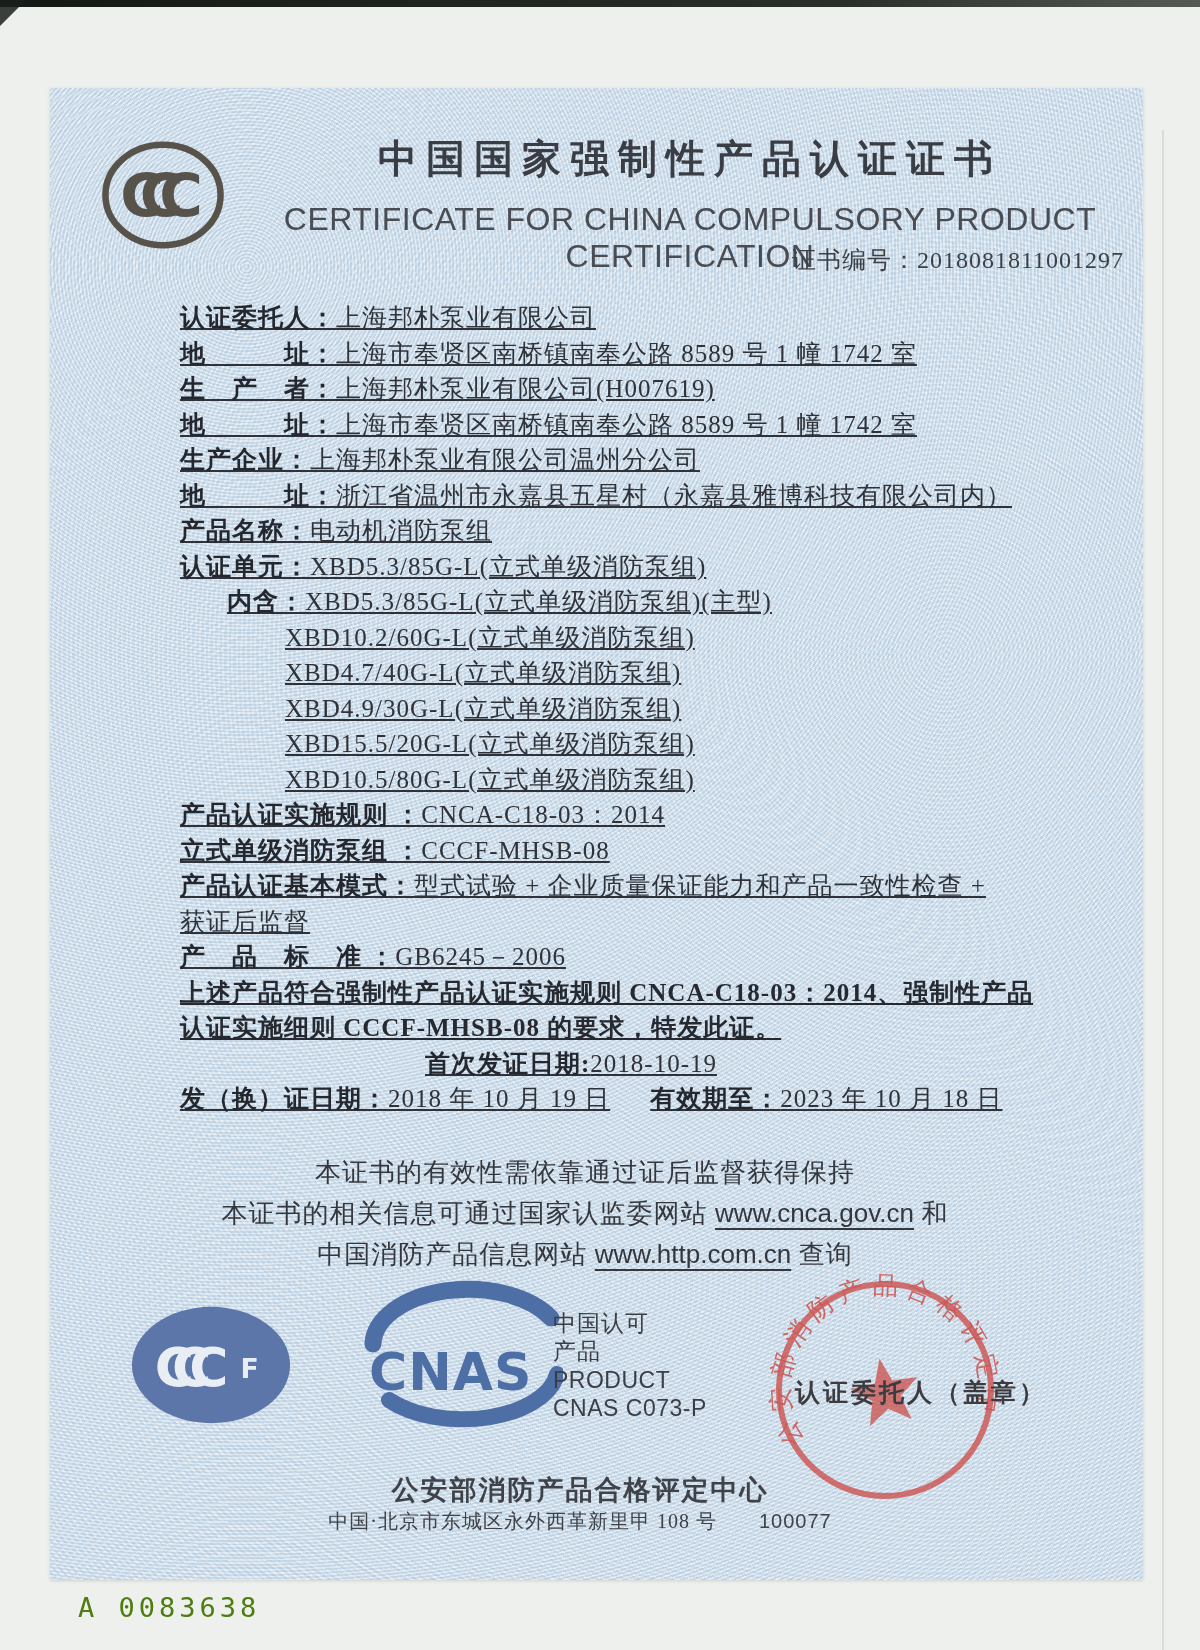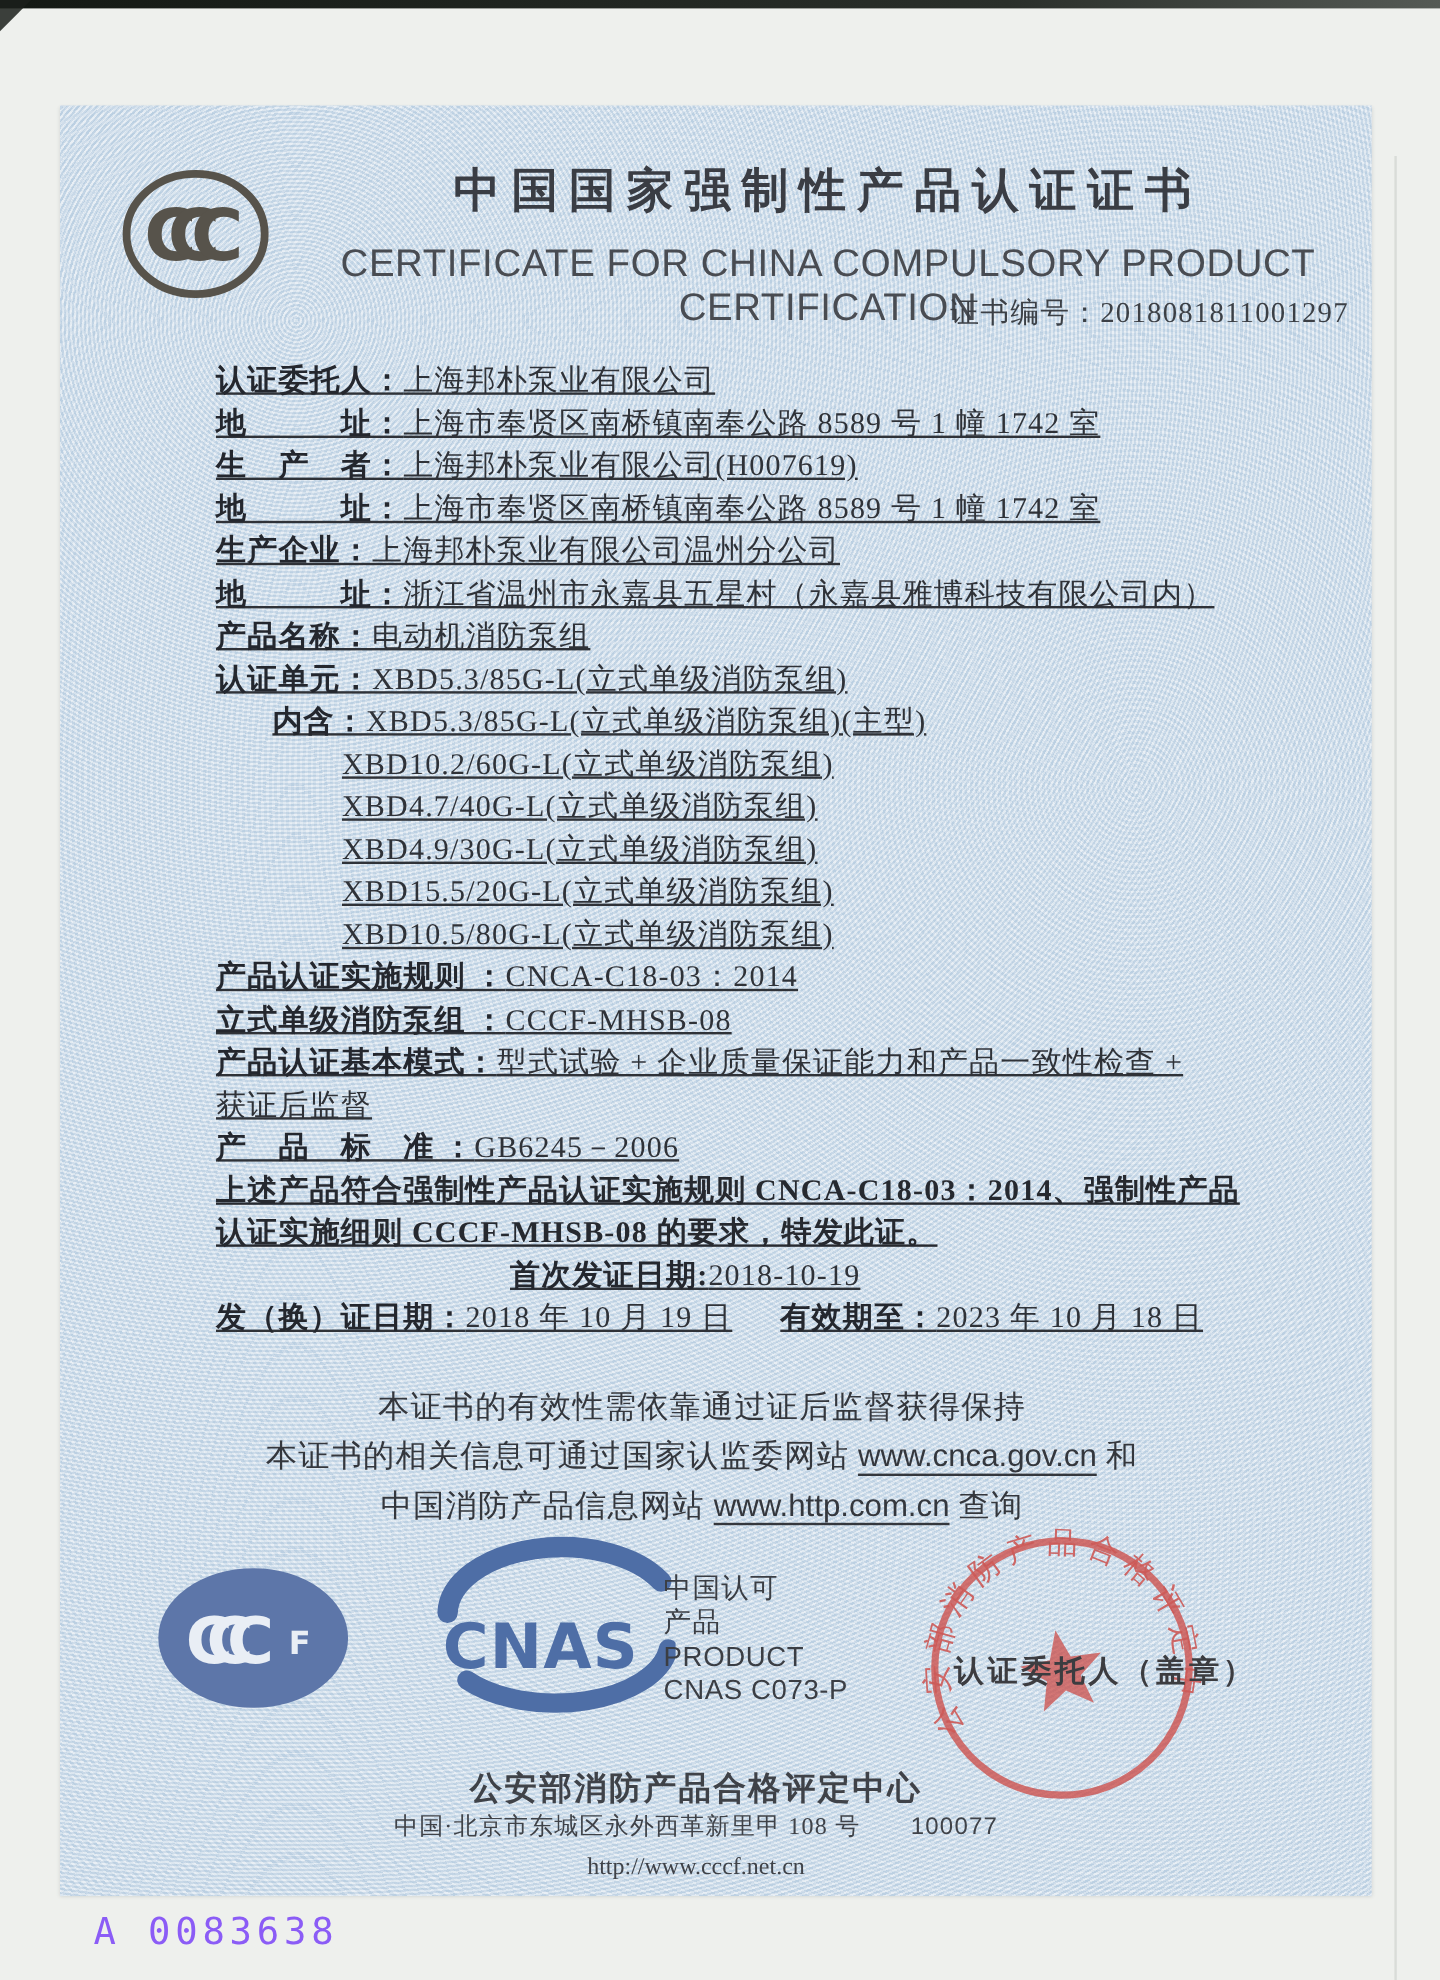--- a/index.html
+++ b/index.html
@@ -87,21 +87,21 @@
   }
   
   .org-footer{position:absolute;left:80px;top:1384px;width:900px;text-align:center;color:#3f4248;}
   .org-name{font-size:27px;font-weight:700;letter-spacing:2px;}
   .org-addr{font-size:20px;letter-spacing:1px;}
   .org-zip{margin-left:42px;font-family:"Liberation Sans","DejaVu Sans",sans-serif;}
   .org-url{font-size:20px;margin-top:10px;font-family:"Liberation Serif","DejaVu Serif",serif;}
   .serial{
     position:absolute;left:78px;top:1592px;
     font-family:"DejaVu Sans Mono","Liberation Mono",monospace;
-    font-size:31px;color:#8b5cf6;letter-spacing:4px;
+    font-size:27px;color:#4d7c0f;letter-spacing:4px;
   }
 </style>
 </head>
 <body>
 
 <div class="paper">
 
   <div class="cert">
 
     <svg class="ccc-logo" viewBox="0 0 140 120">
@@ -179,21 +179,20 @@
         <polygon points="120,88 128.8,111.9 154.2,112.9 134.3,128.6 141.2,153.1 120,139 98.8,153.1 105.7,128.6 85.8,112.9 111.2,111.9" fill="#cc4843" opacity=".82"></polygon>
       </g>
     </svg>
     <div class="stamp-overlay">认证委托人（盖章）</div>
 
     <div class="org-footer">
       <div class="org-name">公安部消防产品合格评定中心</div>
       <div class="org-addr">
         <span>中国·北京市东城区永外西革新里甲 108 号</span><span class="org-zip">100077</span>
       </div>
-      <div class="org-url">http://www.cccf.net.cn</div>
     </div>
 
   </div>
 
   <div class="scan-strip"></div>
   <div class="scan-corner"></div>
   <div class="fold-line"></div>
 
   <div class="serial">A 0083638</div>
 

